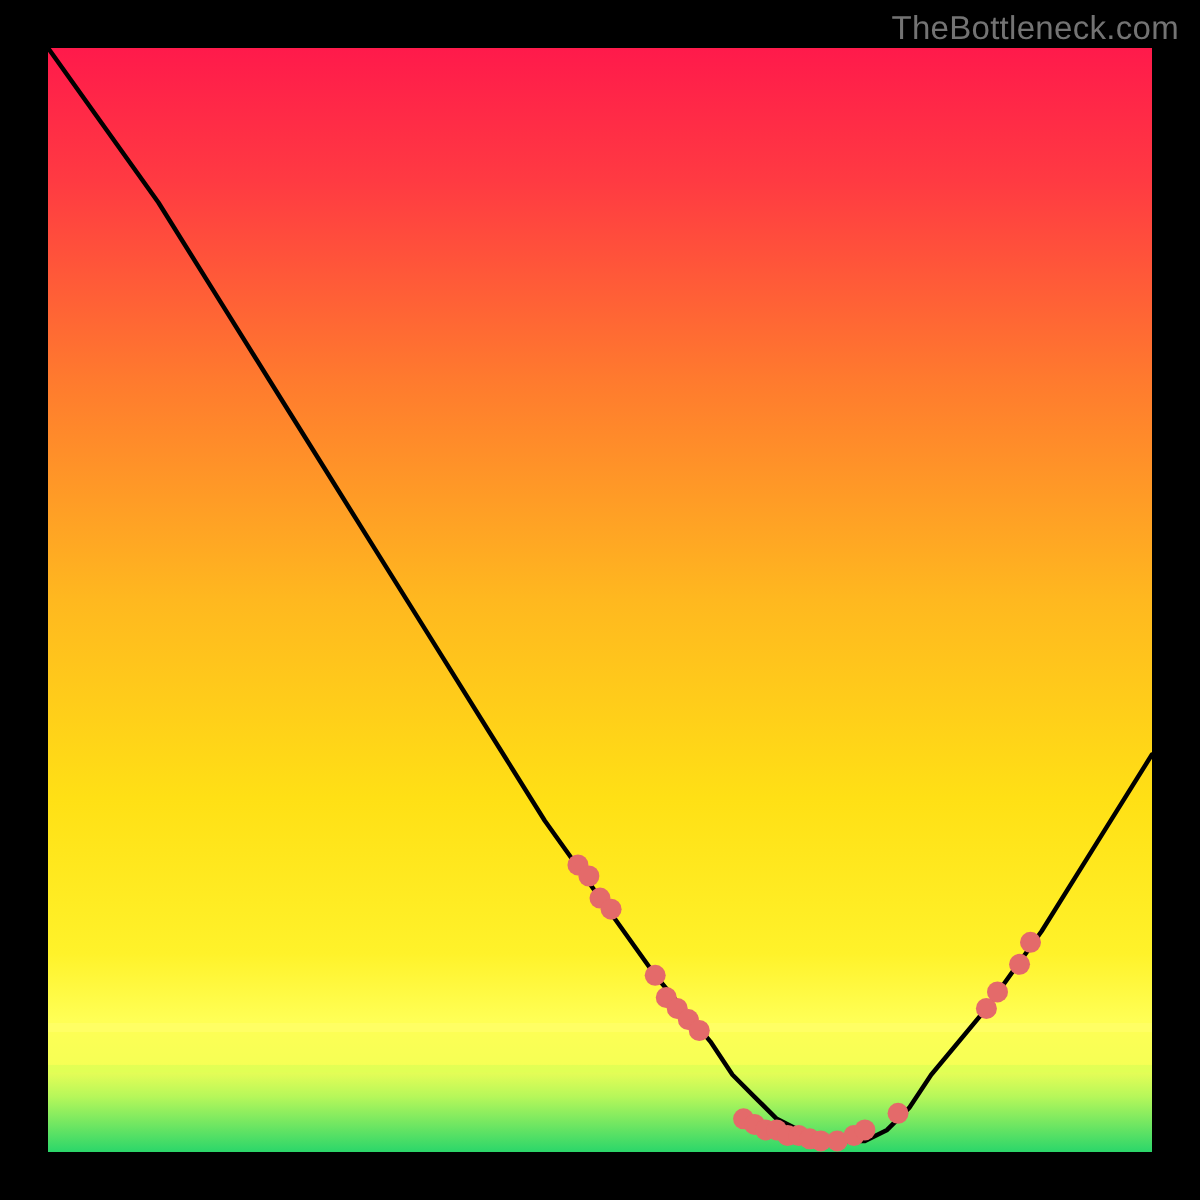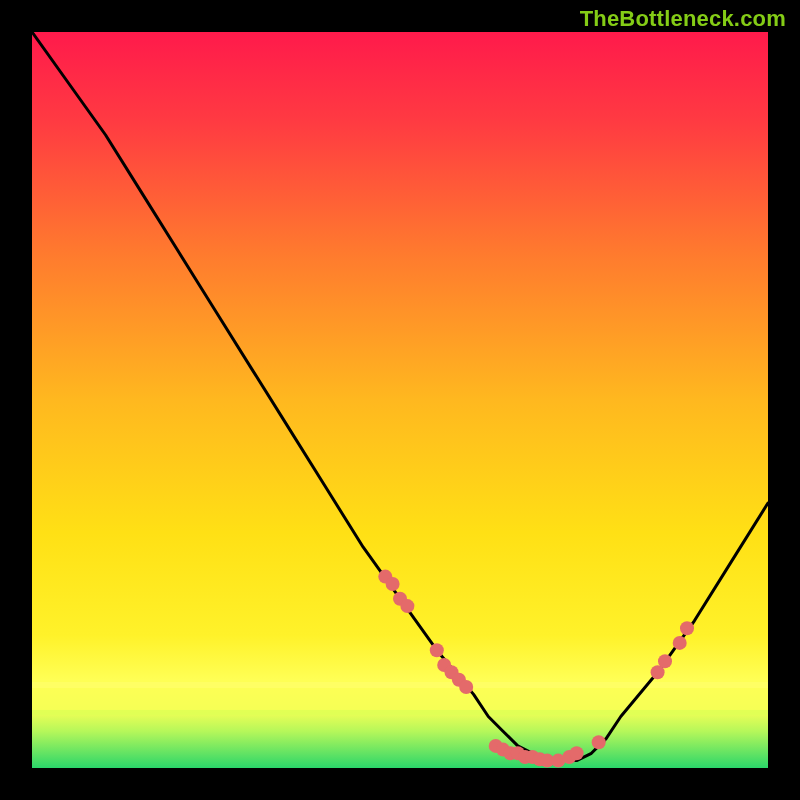--- a/index.html
+++ b/index.html
@@ -14,23 +14,23 @@
   .frame {
     position: relative;
     width: 800px;
     height: 800px;
     background: #000;
   }
   .attribution {
     position: absolute;
     top: 6px;
     right: 14px;
-    color: #84cc16;
+    color: #737373;
     font-size: 22px;
-    font-weight: 700;
+    font-weight: 400;
     letter-spacing: 0.2px;
   }
   .plot {
     position: absolute;
     left: 32px;
     top: 32px;
     width: 736px;
     height: 736px;
   }
   .plot svg {

